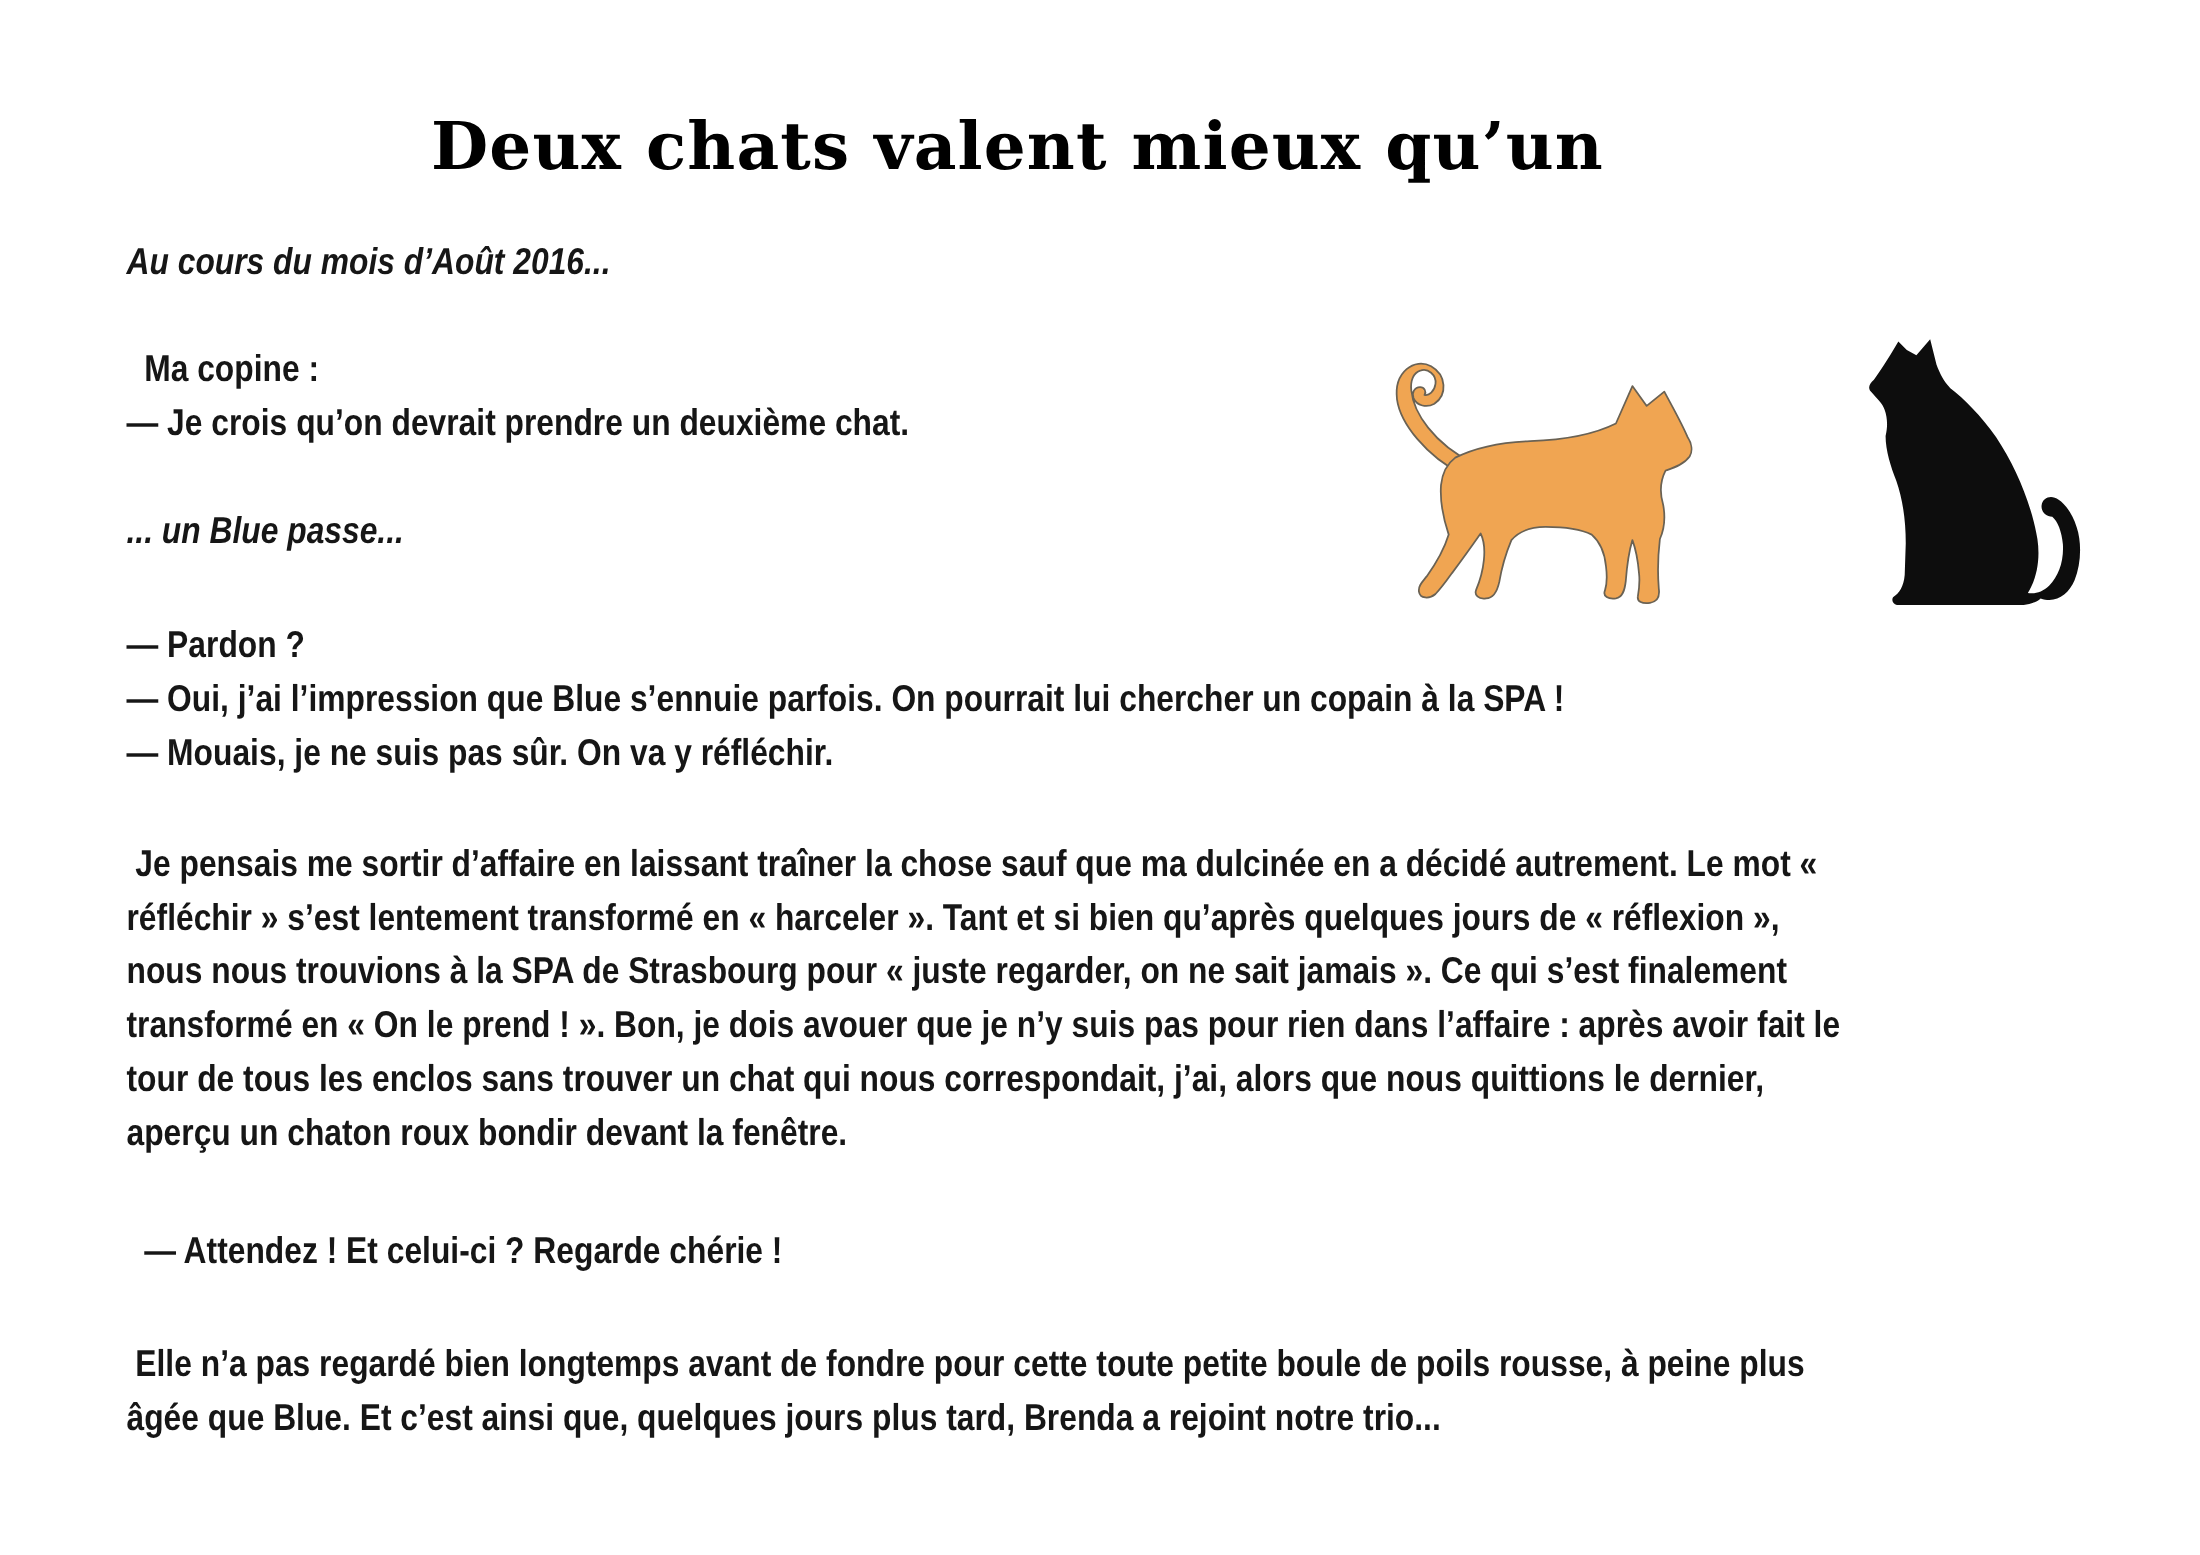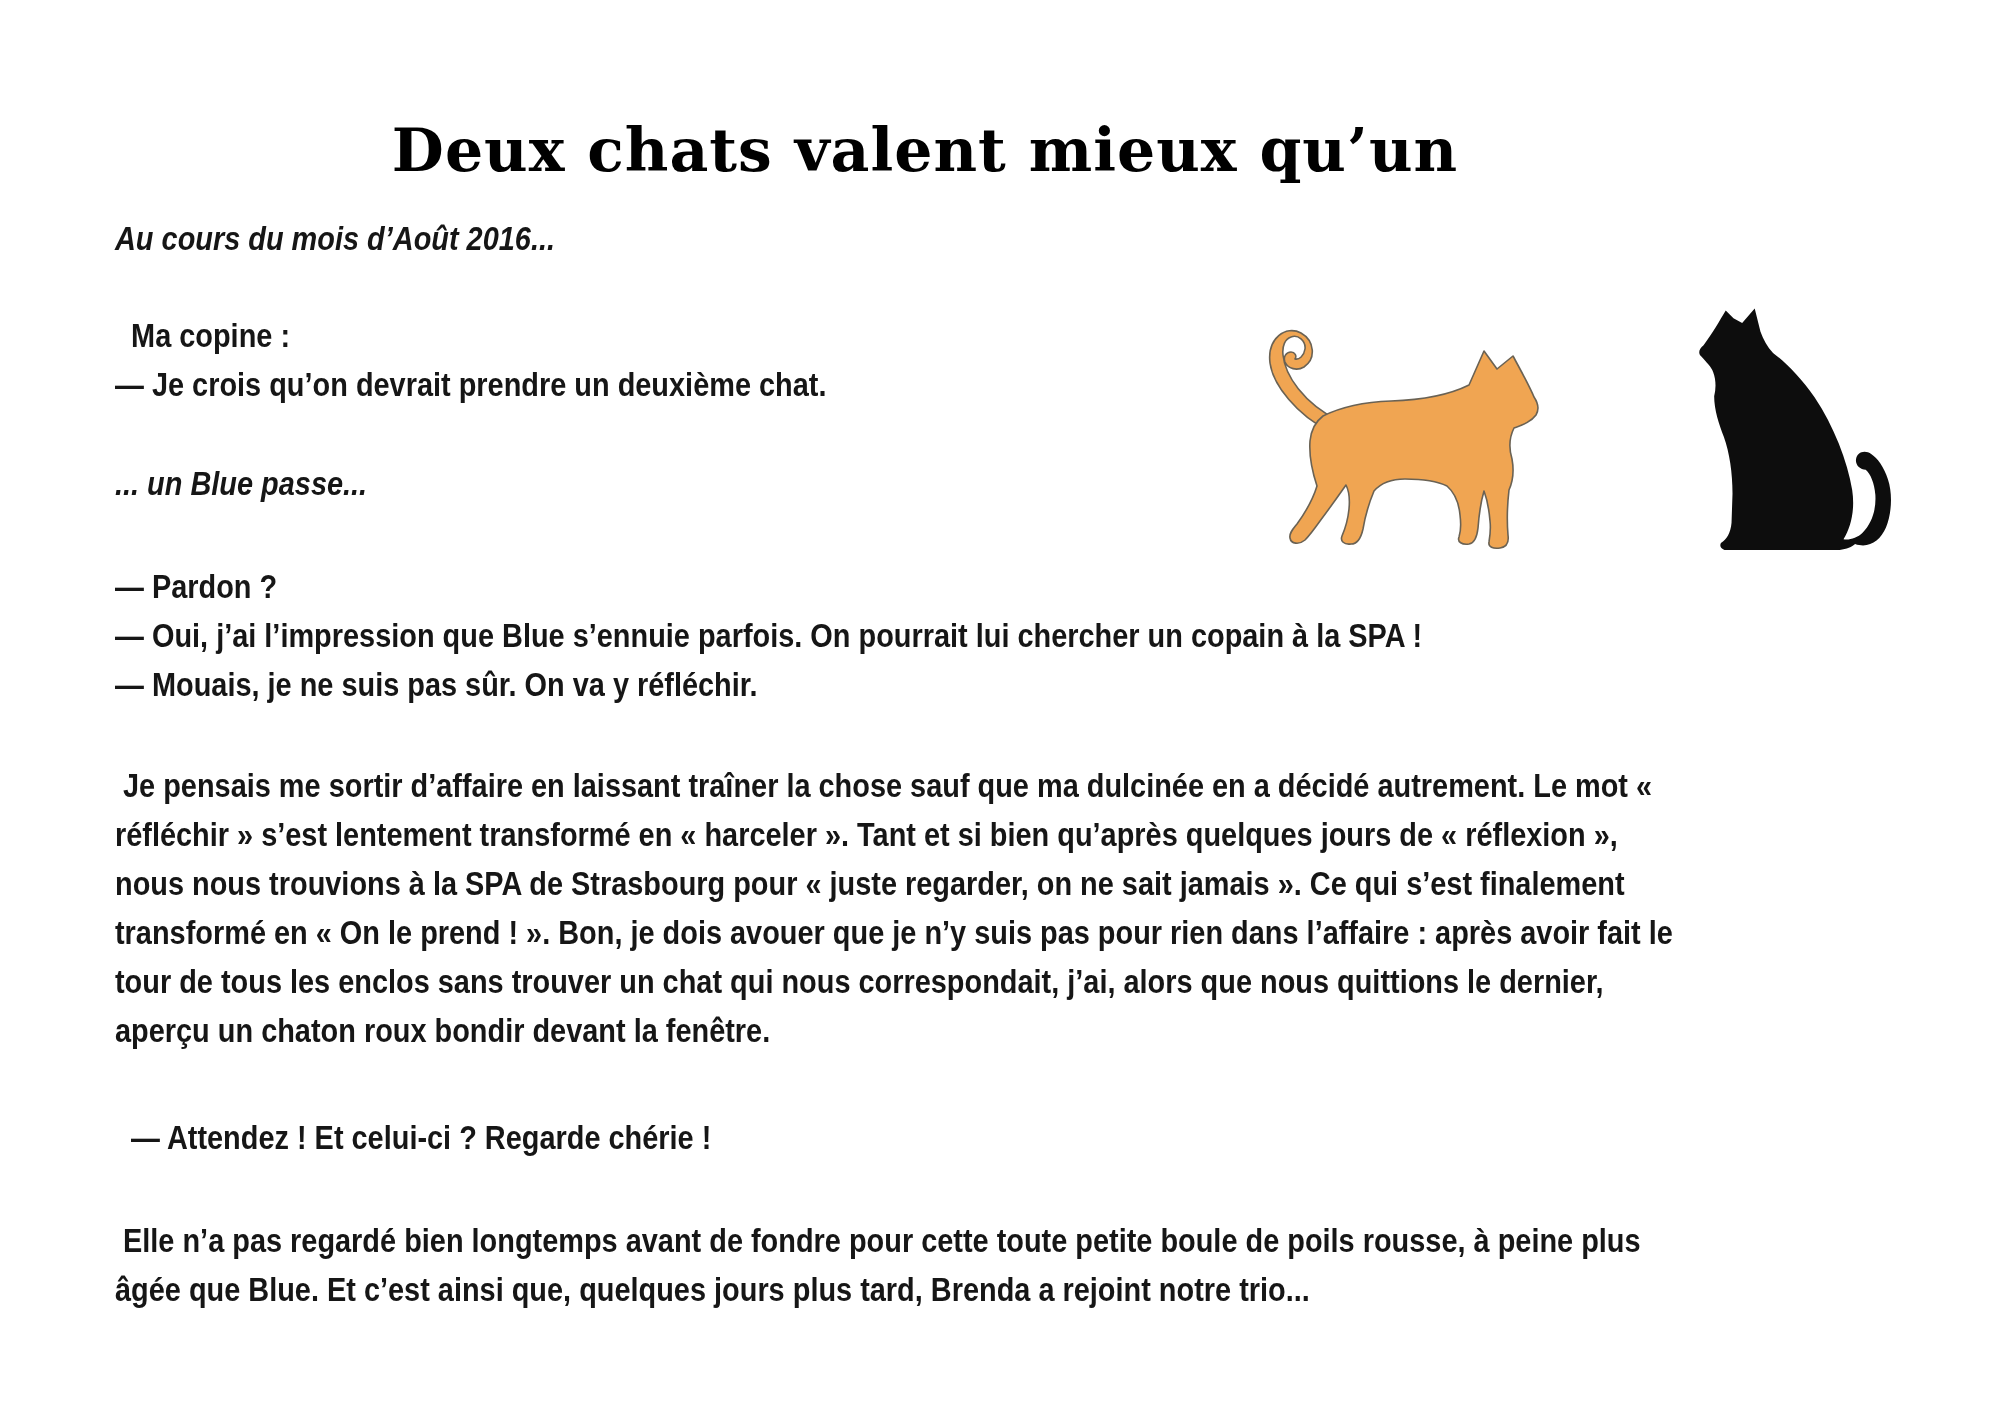--- a/index.html
+++ b/index.html
@@ -7,21 +7,21 @@
     position: relative;
     width: 2000px;
     height: 1414px;
     background: #ffffff;
     overflow: hidden;
     font-family: "Liberation Sans", sans-serif;
     color: #161616;
   }
   .doc-title {
     position: absolute;
-    top: 120px;
+    top: 104px;
     left: 0;
     width: 1850px;
     text-align: center;
     font-family: "DejaVu Serif", serif;
     font-weight: bold;
     font-size: 60px;
     line-height: 60px;
     color: #000000;
     letter-spacing: 1px;
     white-space: pre;

